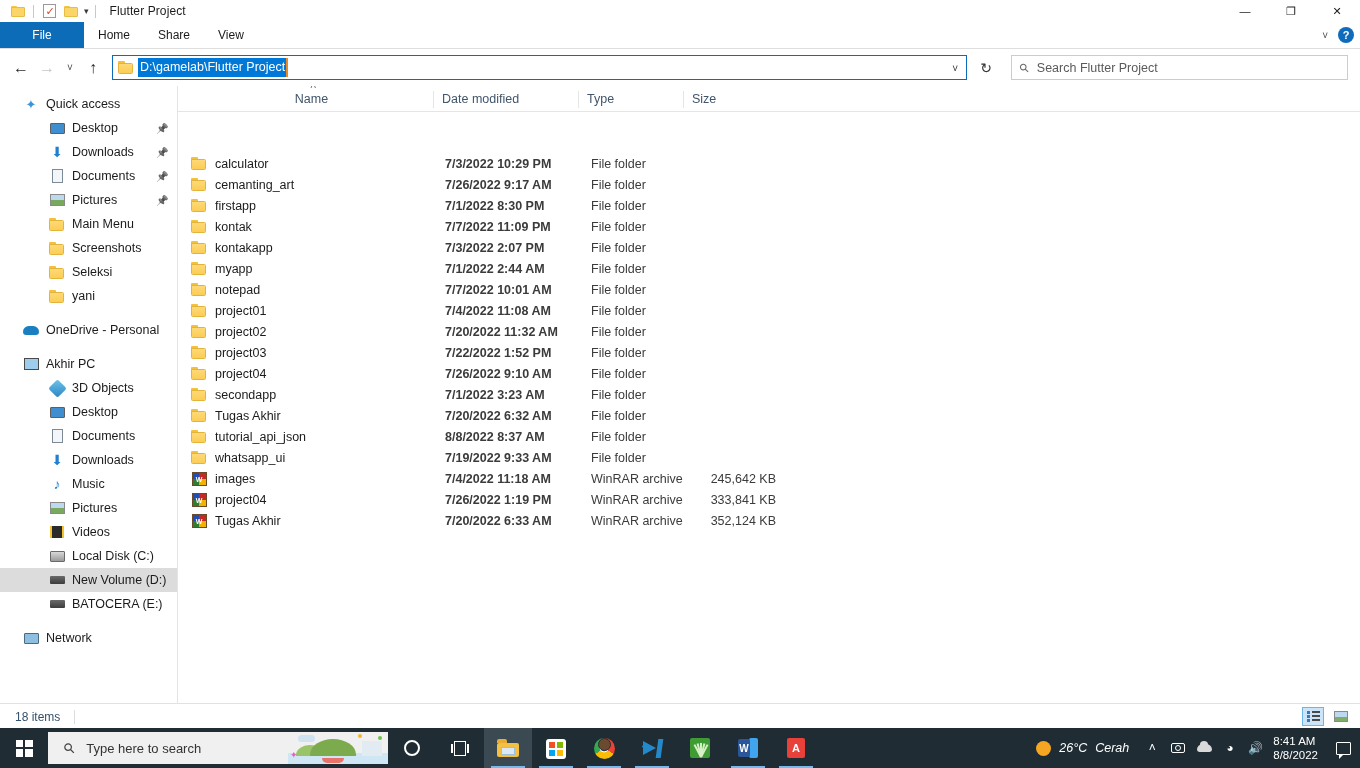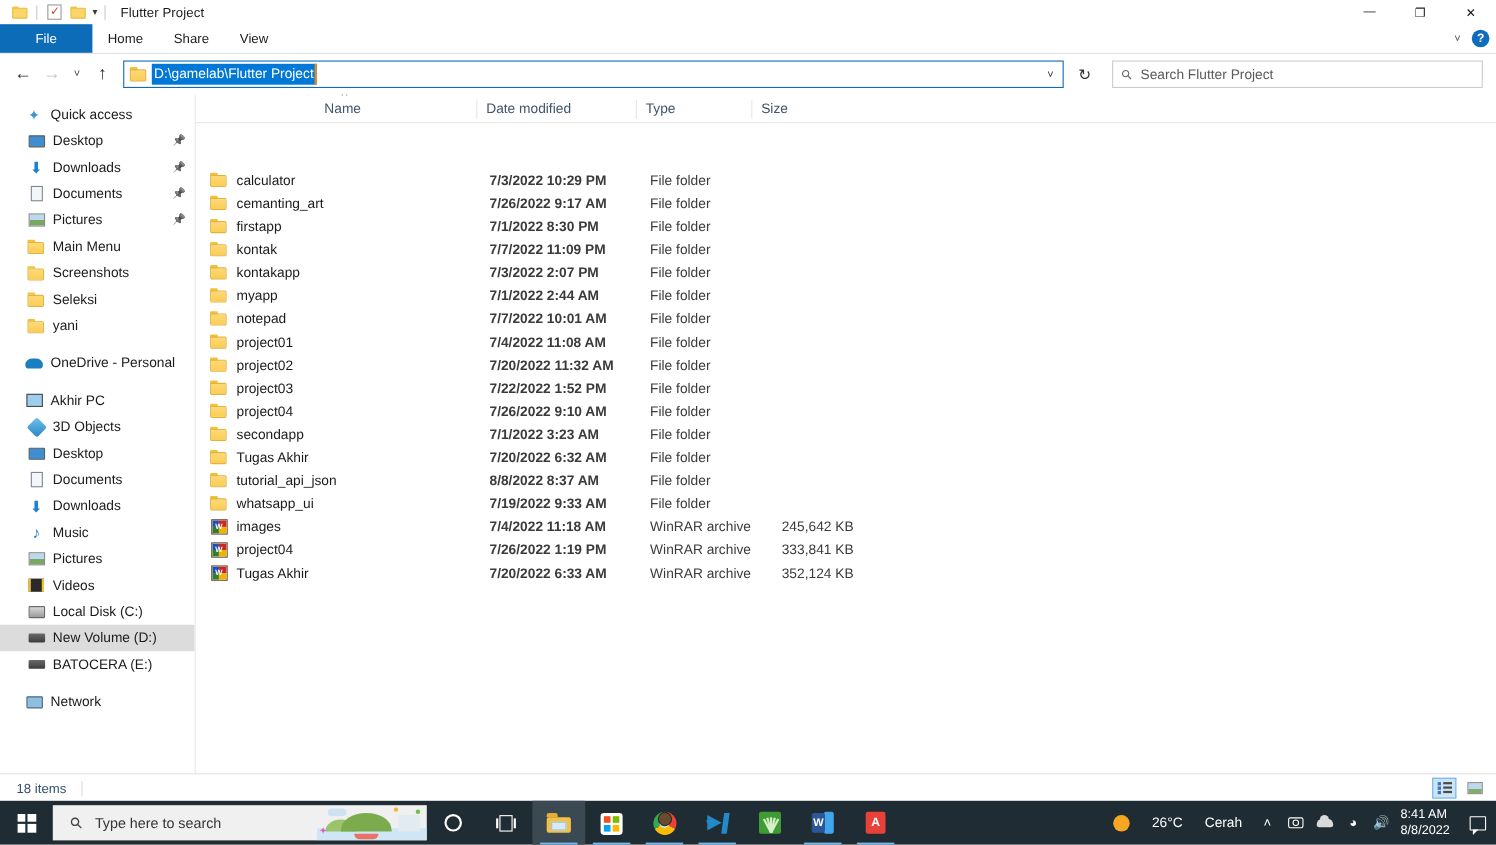--- a/index.html
+++ b/index.html
@@ -160,21 +160,21 @@
   .nav-label { margin-left: 6px; white-space: nowrap; }
   .nav-ico {
     width: 18px; min-width: 18px; height: 18px;
     display: flex; align-items: center; justify-content: center;
   }
   .pin {
     position: absolute; right: 8px; top: 50%; transform: translateY(-50%);
     font-size: 11px; color: #8d8d8d;
   }
   .lvl0 { padding-left: 22px; }
-  .lvl1 { padding-left: 24px; }
+  .lvl1 { padding-left: 48px; }
   .grp-gap { height: 10px; }
 
   
   .ficon { width: 16px; height: 13px; position: relative; }
   .ficon::before {
     content: ""; position: absolute; left: 0; top: 0;
     width: 7px; height: 2.5px; background: #f3c13a; border-radius: 1px 1px 0 0;
   }
   .ficon::after {
     content: ""; position: absolute; left: 0; top: 2px;
@@ -423,22 +423,22 @@
     display: flex; align-items: center; justify-content: center;
   }
   .pdf-ico span { color: #fff; font-size: 11px; font-weight: bold; }
 
   
   .tray {
     position: absolute; right: 0; top: 728px; height: 40px;
     display: flex; align-items: center; gap: 0;
   }
   .weather {
-    display: flex; gap: 20px; padding: 0 10px;
-    color: #ffffff; font-size: 12.5px;
+    display: flex; gap: 8px; padding: 0 10px;
+    color: #ffffff; font-size: 12.5px; font-style: italic;
   }
   .sun { width: 15px; height: 15px; border-radius: 50%; background: #f5a623; }
   .tray-ico {
     width: 26px; height: 40px; display: flex; align-items: center; justify-content: center;
     color: #ffffff; font-size: 12px;
   }
   .cloud-ico {
     width: 15px; height: 8px; background: #d9d9d9; border-radius: 7px 7px 3px 3px;
     position: relative;
   }

